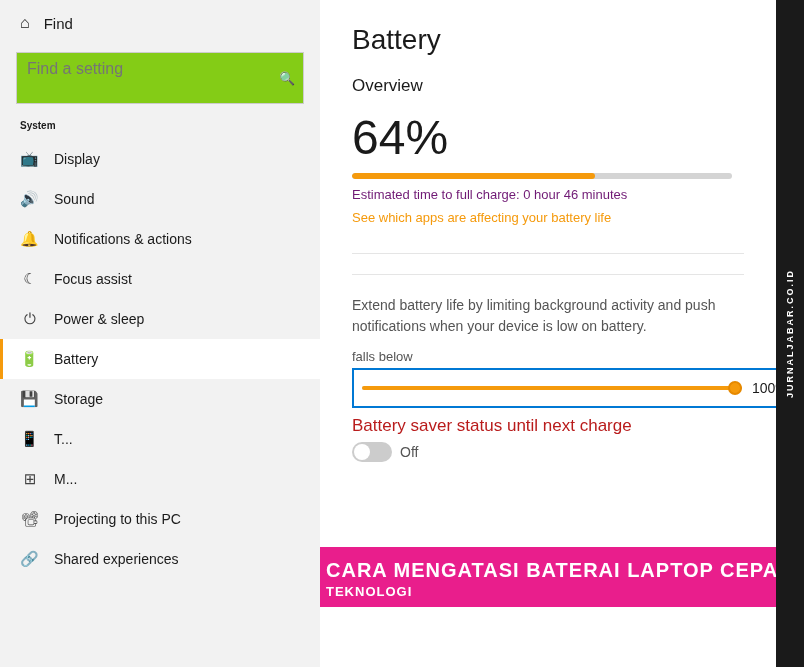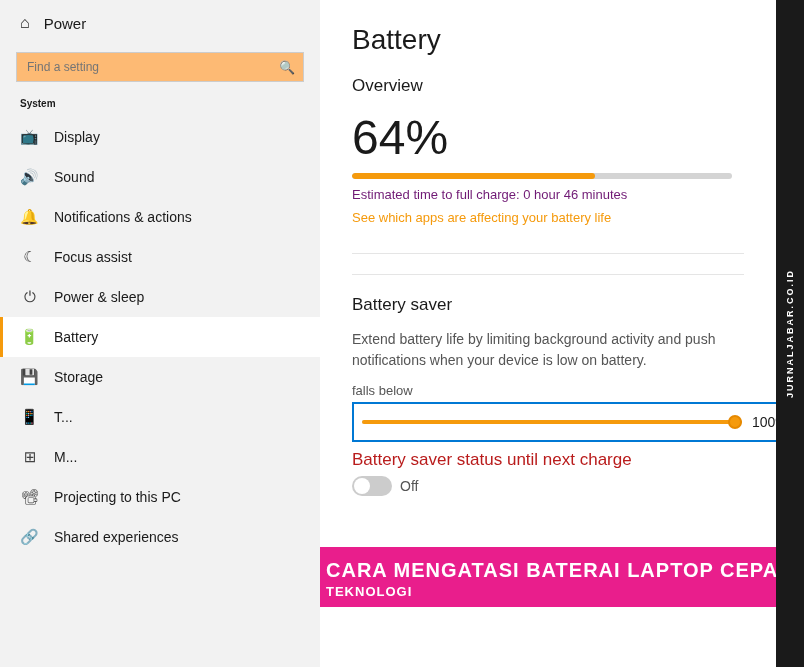--- a/index.html
+++ b/index.html
@@ -32,24 +32,24 @@
       color: #1a1a1a;
     }
     .home-item .icon { margin-right: 14px; font-size: 16px; }
 
     .search-box {
       margin: 6px 16px 12px 16px;
       position: relative;
     }
     .search-box input {
       width: 100%;
-      padding: 7px 32px 7px 10px;
+      padding: 7px 32px 25px 10px;
       border: 1px solid #ccc;
-      background: #fdba74;
-      font-size: 12px;
+      background: #84cc16;
+      font-size: 16px;
       outline: none;
       color: #555;
     }
     .search-box .search-icon {
       position: absolute;
       right: 8px;
       top: 50%;
       transform: translateY(-50%);
       color: #555;
       font-size: 13px;
@@ -277,21 +277,21 @@
       text-transform: uppercase;
       font-weight: 600;
     }
   </style>
 </head>
 <body>
 
 <div class="sidebar">
   <div class="home-item">
     <span class="icon">⌂</span>
-    <span>Power</span>
+    <span>Find</span>
   </div>
 
   <div class="search-box">
     <input type="text" placeholder="Find a setting" style="">
     <span class="search-icon">🔍</span>
   </div>
 
   <div class="section-label">System</div>
 
   <div class="nav-item">
@@ -354,21 +354,20 @@
   <div class="estimated-time">Estimated time to full charge: 0 hour 46 minutes</div>
 
   <a class="link-text">See which apps are affecting your battery life</a>
 
   <div class="divider"></div>
 
 
   <div class="divider"></div>
 
   <div class="battery-saver-section">
-    <div class="section-heading">Battery saver</div>
     <div class="battery-saver-desc">Extend battery life by limiting background activity and push notifications when your device is low on battery.</div>
 
     <div class="range-label">
       <span>falls below</span>
     </div>
 
     <div style="display:flex; align-items:center; border: 2px solid #0078d4; padding: 6px 8px; width: 476px; margin-bottom: 8px;">
       <div class="slider-container">
         <div class="slider-track">
           <div class="slider-fill"></div>

